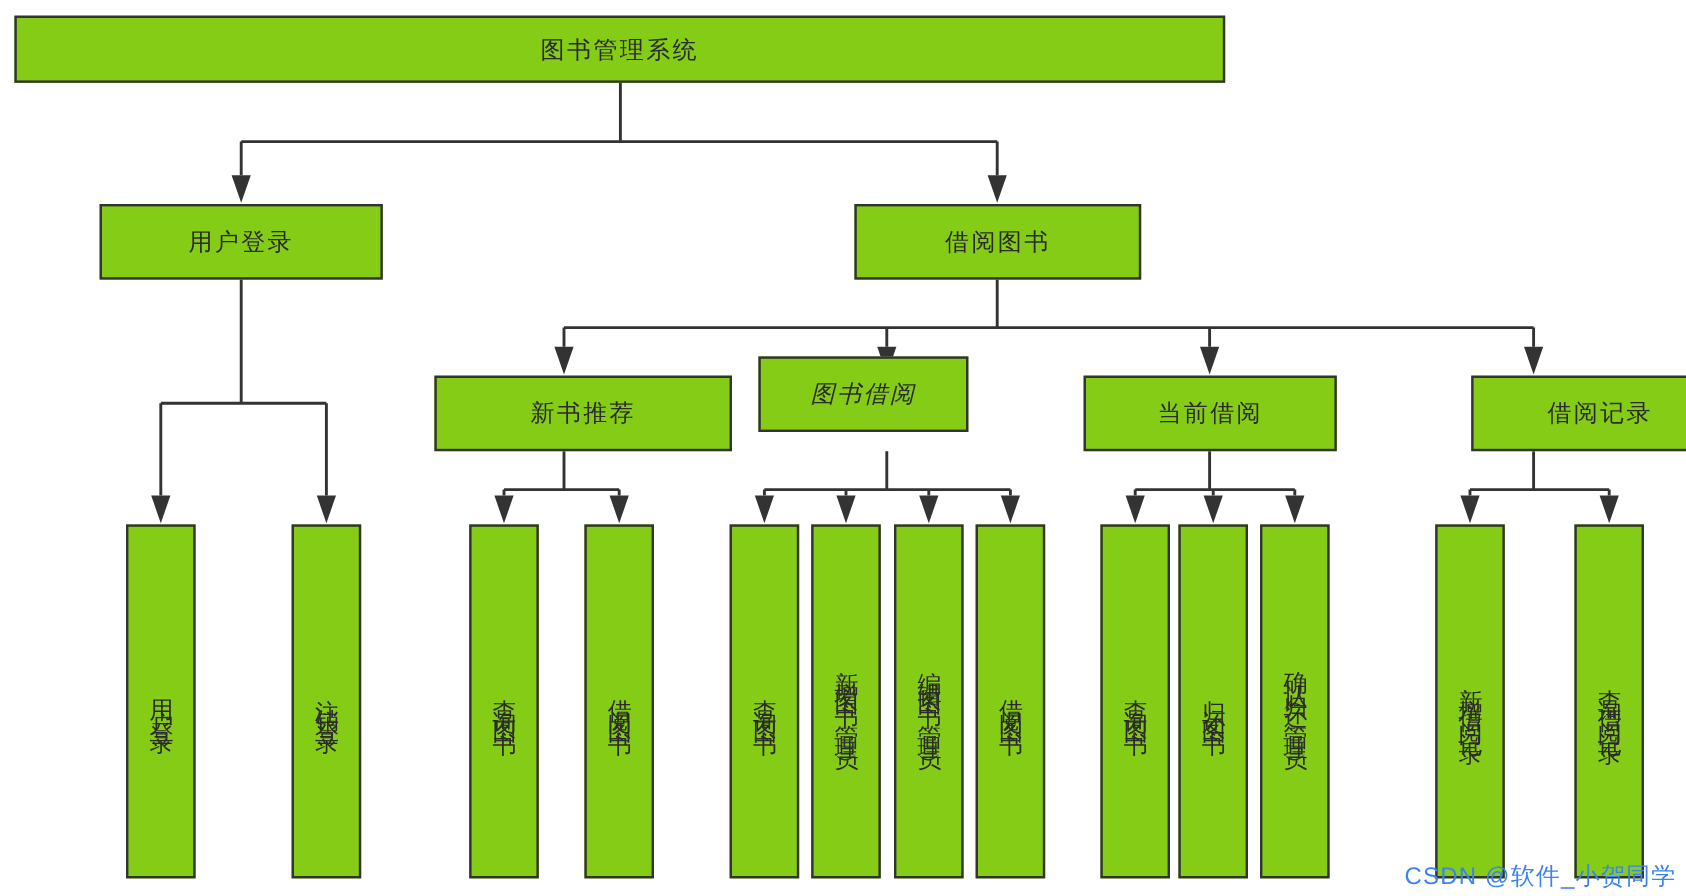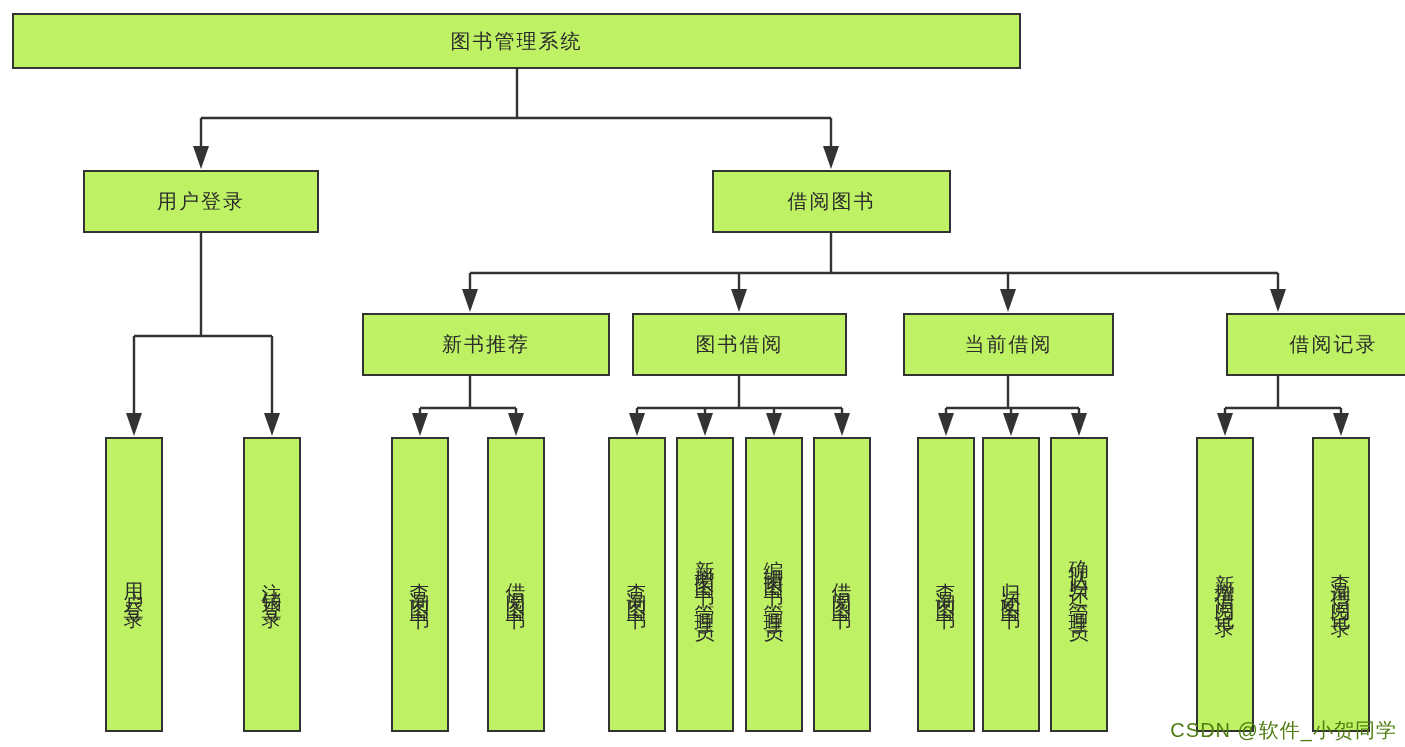--- a/index.html
+++ b/index.html
@@ -14,41 +14,41 @@
   .wires {
     position: absolute;
     left: 0; top: 0;
     width: 1405px; height: 747px;
     pointer-events: none;
   }
   .node {
     position: absolute;
     box-sizing: border-box;
     border: 2px solid #333333;
-    background: #bef264;
+    background: #84cc16;
     display: flex;
     align-items: center;
     justify-content: center;
     color: #2b2b2b;
   }
   .hnode { font-size: 20px; letter-spacing: 2px; }
   .vnode { font-size: 20px; }
   .vnode .vtext {
     writing-mode: vertical-rl;
     text-orientation: mixed;
     letter-spacing: 9px;
     line-height: 1;
     white-space: nowrap;
   }
   .watermark {
     position: absolute;
     right: 8px;
     bottom: 3px;
     font-size: 20px;
-    color: #4d7c0f;
+    color: #3b82f6;
     letter-spacing: 1px;
     z-index: 5;
   }
 </style>
 </head>
 <body>
 
 <div class="canvas">
 
   <svg class="wires" viewBox="0 0 1405 747" xmlns="http://www.w3.org/2000/svg">
@@ -105,21 +105,21 @@
   <div class="node hnode" style="left:83px; top:170px; width:236px; height:63px;">
     <span>用户登录</span>
   </div>
   <div class="node hnode" style="left:712px; top:170px; width:239px; height:63px;">
     <span>借阅图书</span>
   </div>
 
   <div class="node hnode" style="left:362px; top:313px; width:248px; height:63px;">
     <span>新书推荐</span>
   </div>
-  <div class="node hnode" style="left:632px; top:313px; width:215px; height:63px;">
+  <div class="node hnode" style="left:632px; top:297px; width:175px; height:63px;font-style:italic;">
     <span>图书借阅</span>
   </div>
   <div class="node hnode" style="left:903px; top:313px; width:211px; height:63px;align-items:center;">
     <span>当前借阅</span>
   </div>
   <div class="node hnode" style="left:1226px; top:313px; width:215px; height:63px;">
     <span>借阅记录</span>
   </div>
 
   <div class="node vnode" style="left:105px; top:437px; width:58px; height:295px;">

